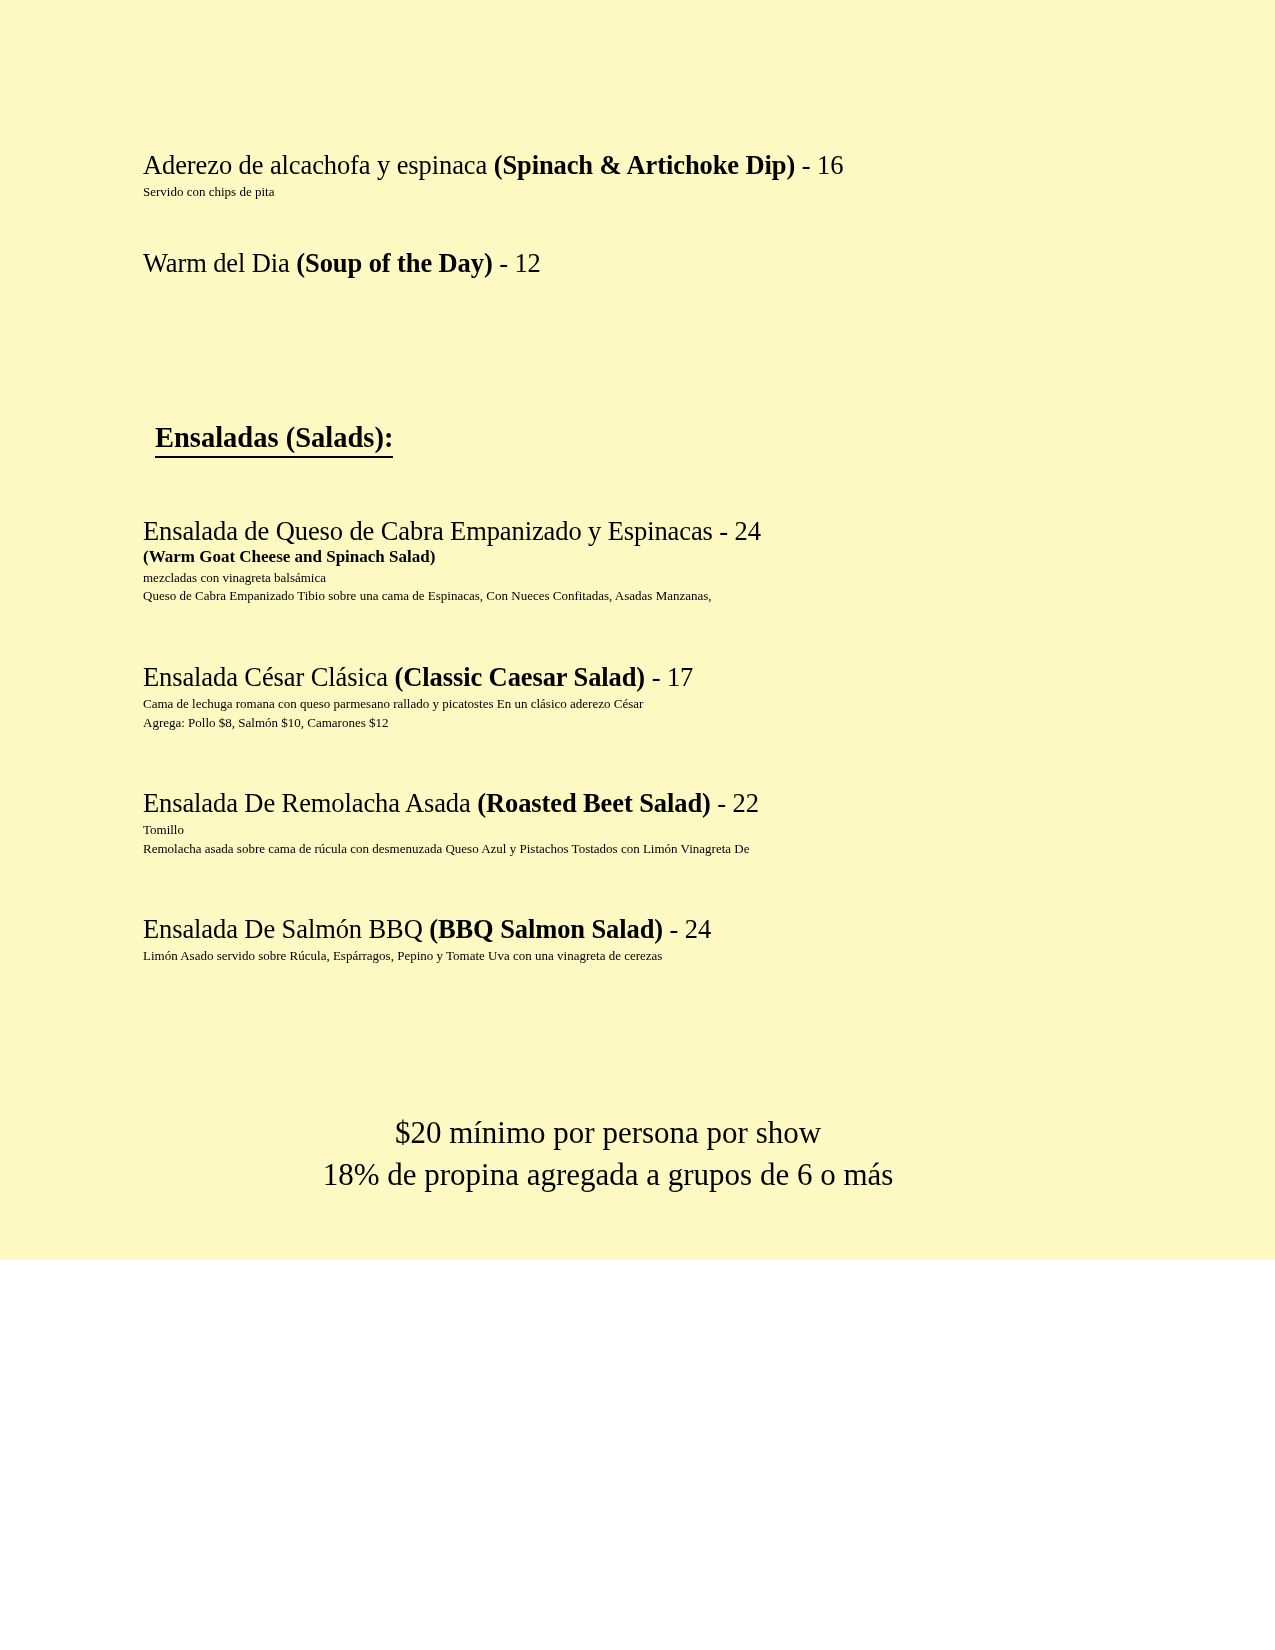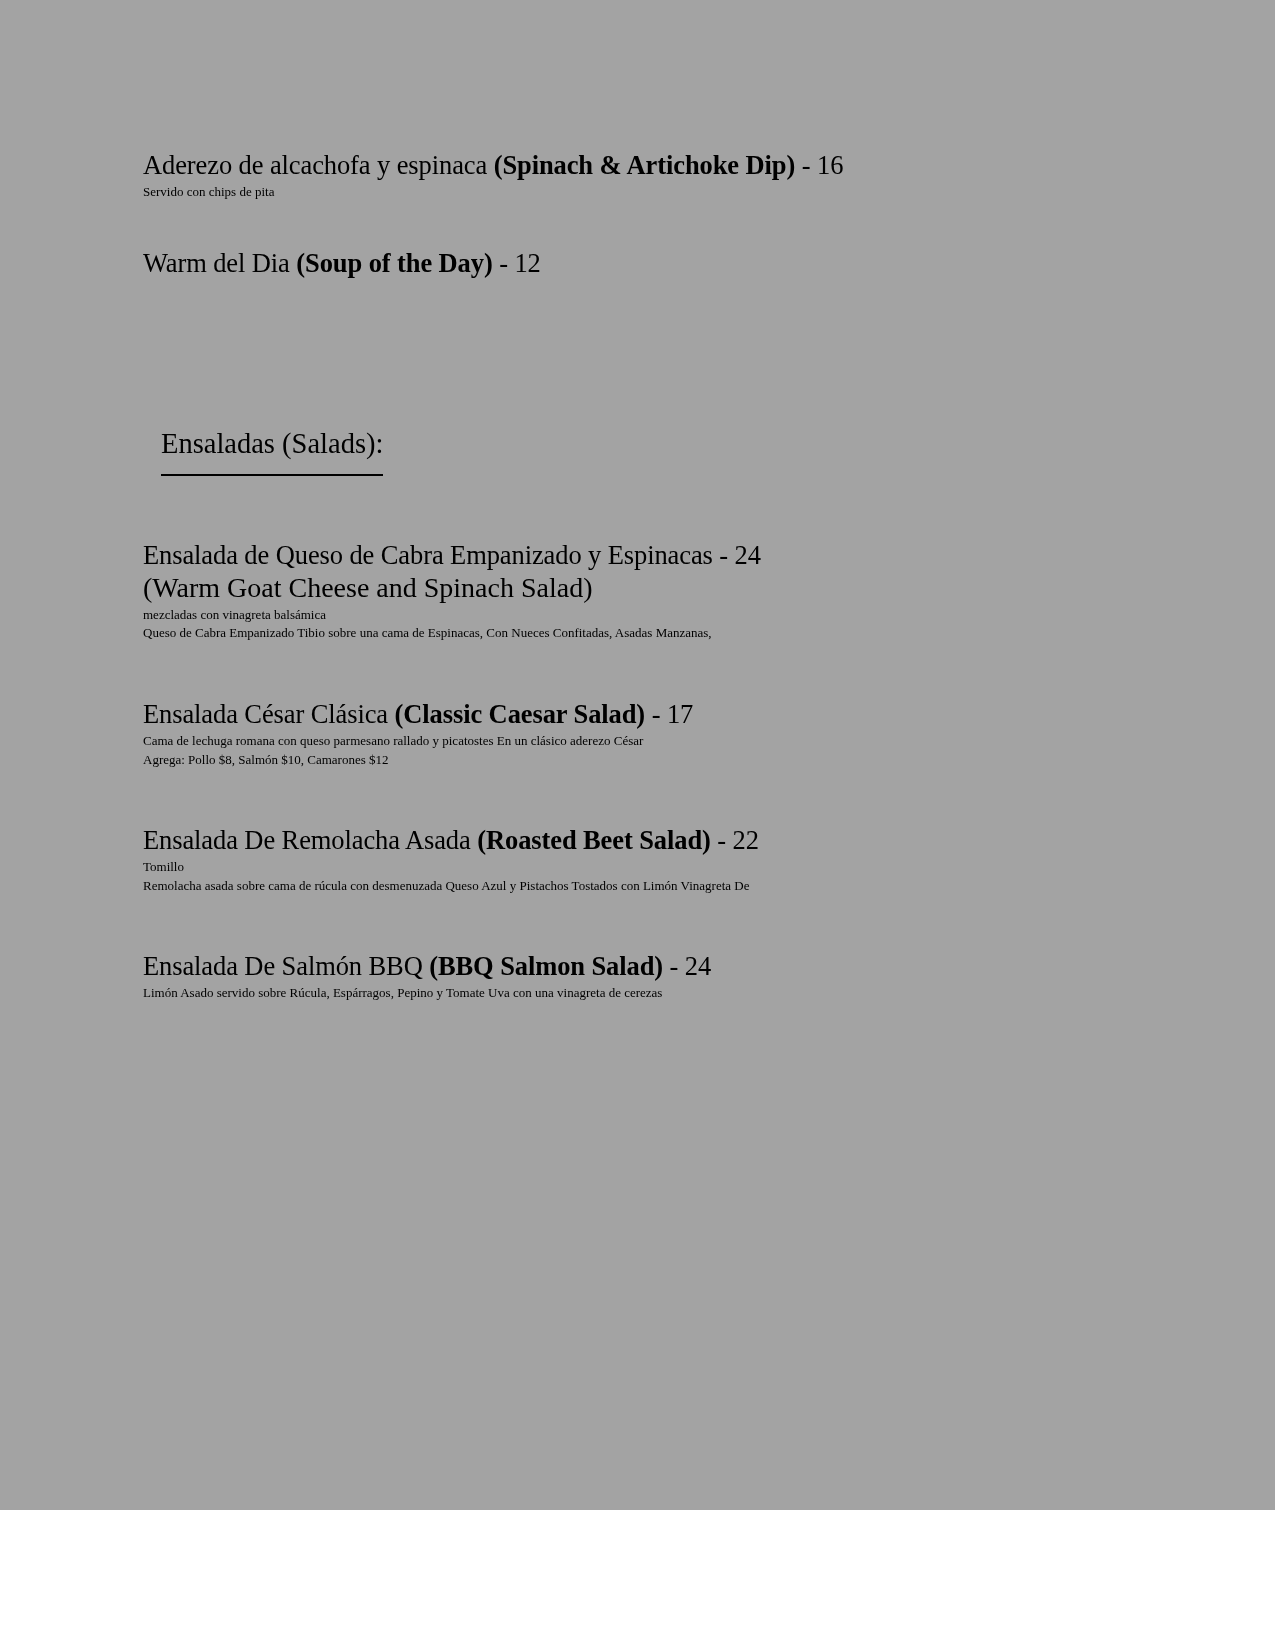--- a/index.html
+++ b/index.html
@@ -10,66 +10,66 @@
   body {
     width: 1275px;
     height: 1650px;
     font-family: "Liberation Serif", "DejaVu Serif", serif;
     color: #000000;
     -webkit-font-smoothing: antialiased;
   }
   .page {
     position: relative;
     width: 1275px;
-    height: 1510px;
+    height: 1260px;
     box-sizing: border-box;
     padding: 150px 150px 0 143px;
-    background: #a3a3a3;
+    background: #fef9c3;
   }
   .content {
     width: 960px;
   }
 
   
   .item-title {
     font-size: 26.5px;
     line-height: 1.18;
     font-weight: normal;
     margin: 0;
     letter-spacing: -0.1px;
   }
   .item-title .en {
     font-weight: bold;
   }
   .item-title .price {
     font-weight: normal;
   }
   .item-title-en-line {
-    font-size: 28px;
+    font-size: 17px;
     line-height: 1.18;
-    font-weight: normal;
+    font-weight: bold;
     margin: 0;
   }
   .item-desc {
     font-size: 13px;
     line-height: 1.42;
     margin: 2px 0 0 0;
     font-weight: normal;
   }
   .item-desc + .item-desc {
     margin-top: 0;
   }
 
   .section-heading {
     font-size: 28.5px;
-    font-weight: normal;
-    margin: 18px;
+    font-weight: bold;
+    margin: 12px;
     display: inline-block;
     border-bottom: 2.5px solid #000;
-    padding-bottom: 13px;
+    padding-bottom: 1px;
     line-height: 1.18;
   }
 
   
   .item {
     margin: 0;
   }
   .gap-md  { height: 46px; }
   .gap-lg  { height: 56px; }
   .gap-xl  { height: 100px; }
@@ -144,15 +144,19 @@
     
     <div class="item">
       <p class="item-title"><span>Ensalada De Salmón BBQ </span><span class="en">(BBQ Salmon Salad)</span><span class="price"> - 24</span></p>
       <p class="item-desc">Limón Asado servido sobre Rúcula, Espárragos, Pepino y Tomate Uva con una vinagreta de cerezas</p>
     </div>
 
     <div class="gap-xl"></div>
     <div class="gap-md"></div>
 
     
+    <div class="footer">
+      <p class="footer-line">$20 mínimo por persona por show</p>
+      <p class="footer-line">18% de propina agregada a grupos de 6 o más</p>
+    </div>
 
   </div>
 </div>
 
 </body></html>

